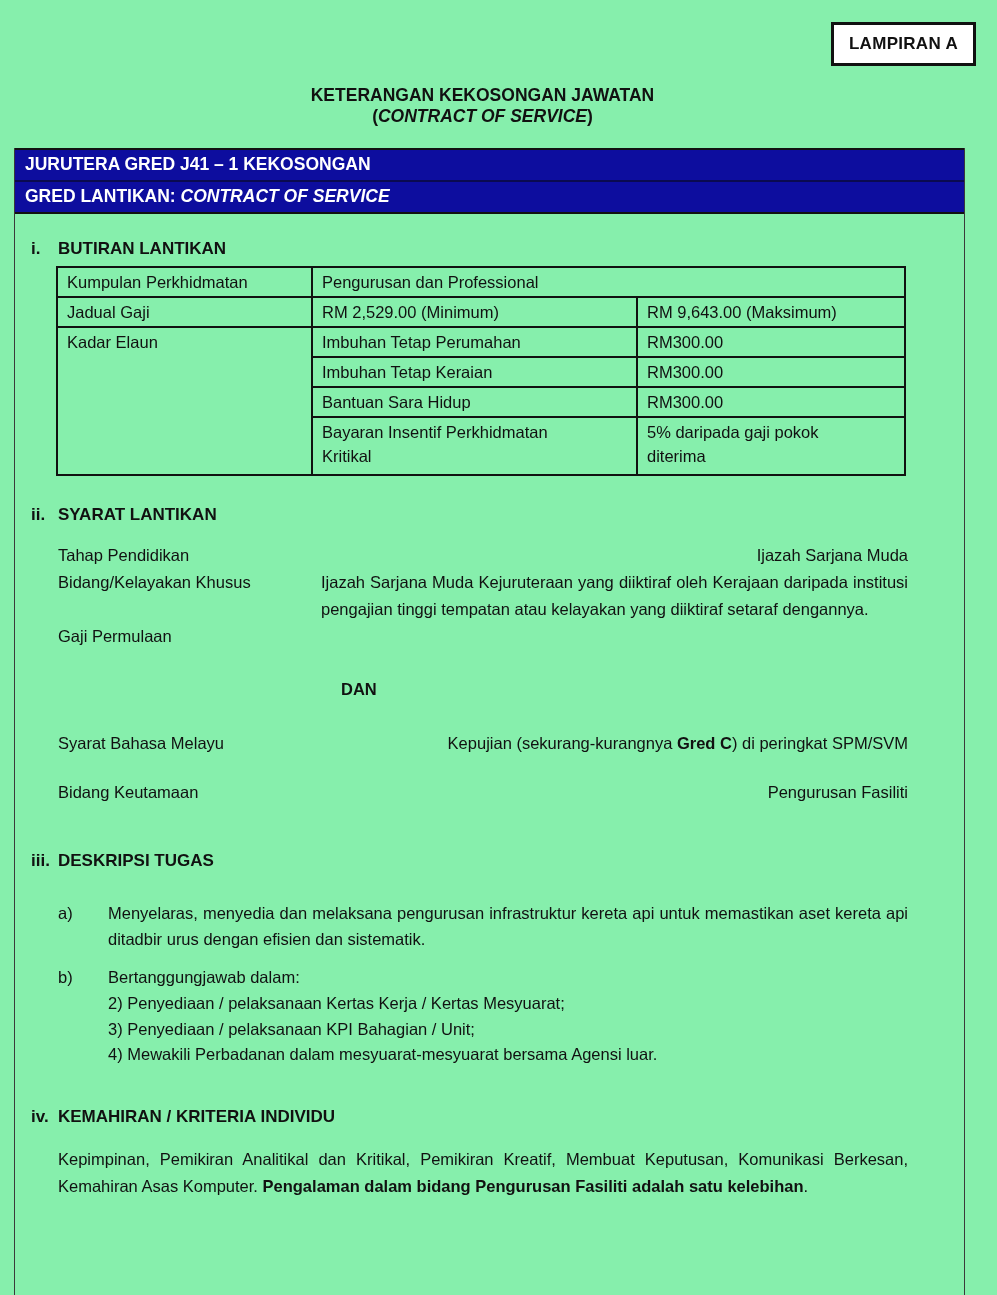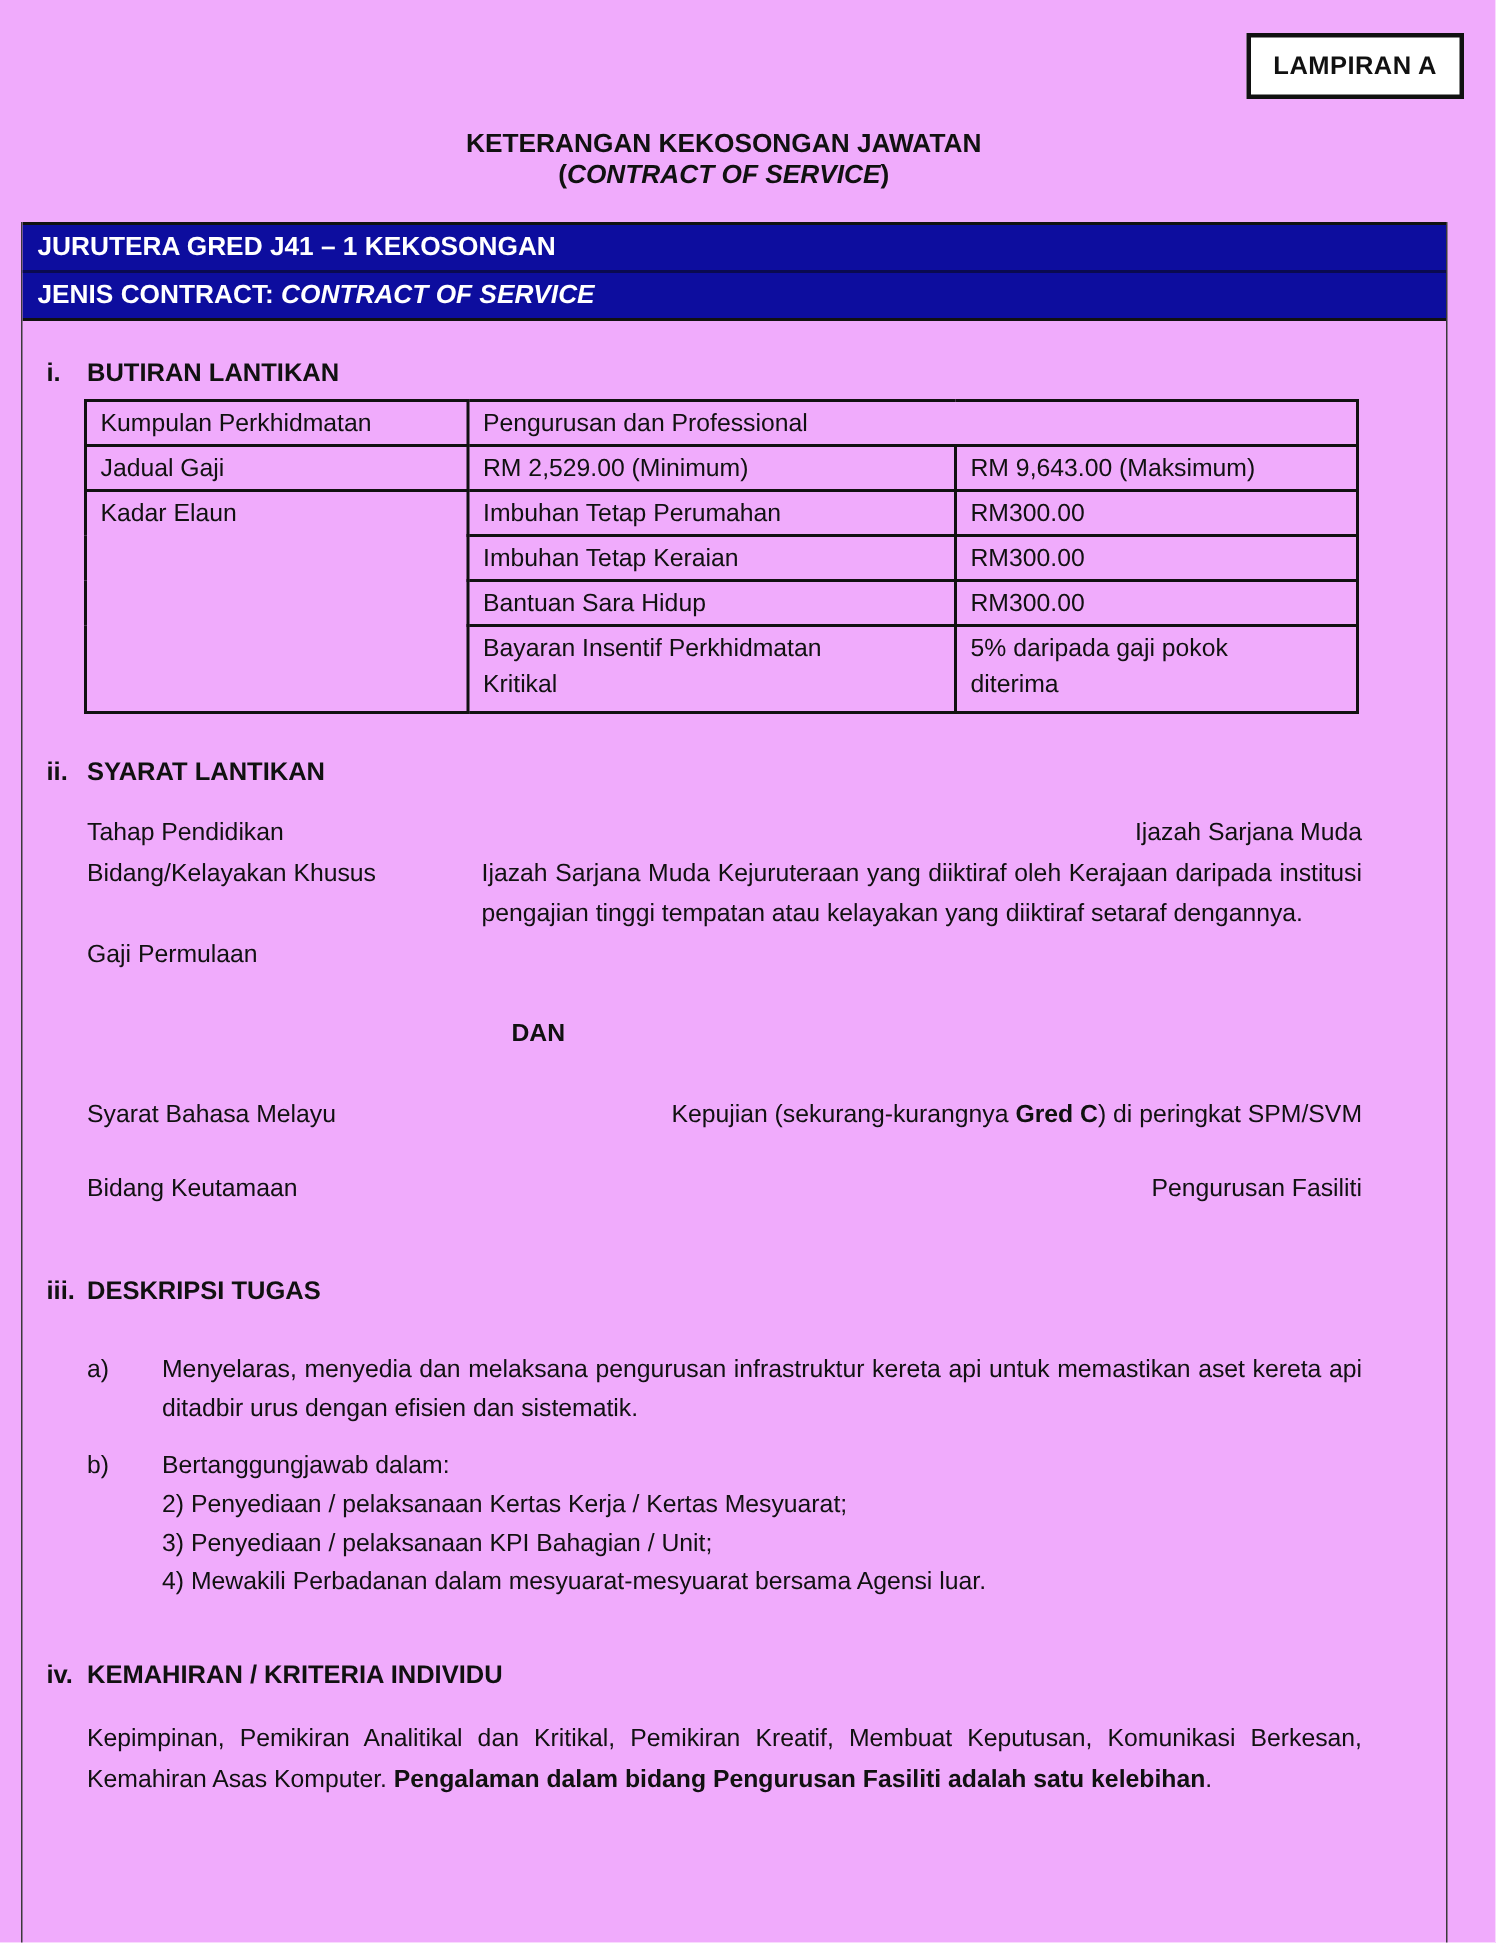--- a/index.html
+++ b/index.html
@@ -5,21 +5,21 @@
   * { margin: 0; padding: 0; box-sizing: border-box; }
   html, body { background: #ffffff; }
   body {
     font-family: "Liberation Sans", sans-serif;
     color: #111;
     width: 997px;
     height: 1295px;
     position: relative;
     overflow: hidden;
   }
-  .page { width: 997px; height: 1295px; position: relative; background: #f0abfc; }
+  .page { width: 997px; height: 1295px; position: relative; background: #86efac; }
 
   
   .lampiran-box {
     position: absolute;
     top: 22px; right: 21px;
     border: 3px solid #111;
     padding: 9px 15px;
     font-size: 17px;
     font-weight: bold;
     letter-spacing: 0.3px;
@@ -128,21 +128,21 @@
 
   <div class="doc-title">
     <div>KETERANGAN KEKOSONGAN JAWATAN</div>
     <div><span>(</span><span class="italic">CONTRACT OF SERVICE</span><span>)</span></div>
   </div>
 
   <div class="outer-box">
 
     <div class="banner">
       <div class="banner-row">JURUTERA GRED J41 – 1 KEKOSONGAN</div>
-      <div class="banner-row"><span>JENIS CONTRACT: </span><span class="italic">CONTRACT OF SERVICE</span></div>
+      <div class="banner-row"><span>GRED LANTIKAN: </span><span class="italic">CONTRACT OF SERVICE</span></div>
     </div>
 
     <div class="content">
 
       <div id="sec-butiran">
         <div class="section-heading">
           <span class="num">i.</span>
           <span>BUTIRAN LANTIKAN</span>
         </div>
 

